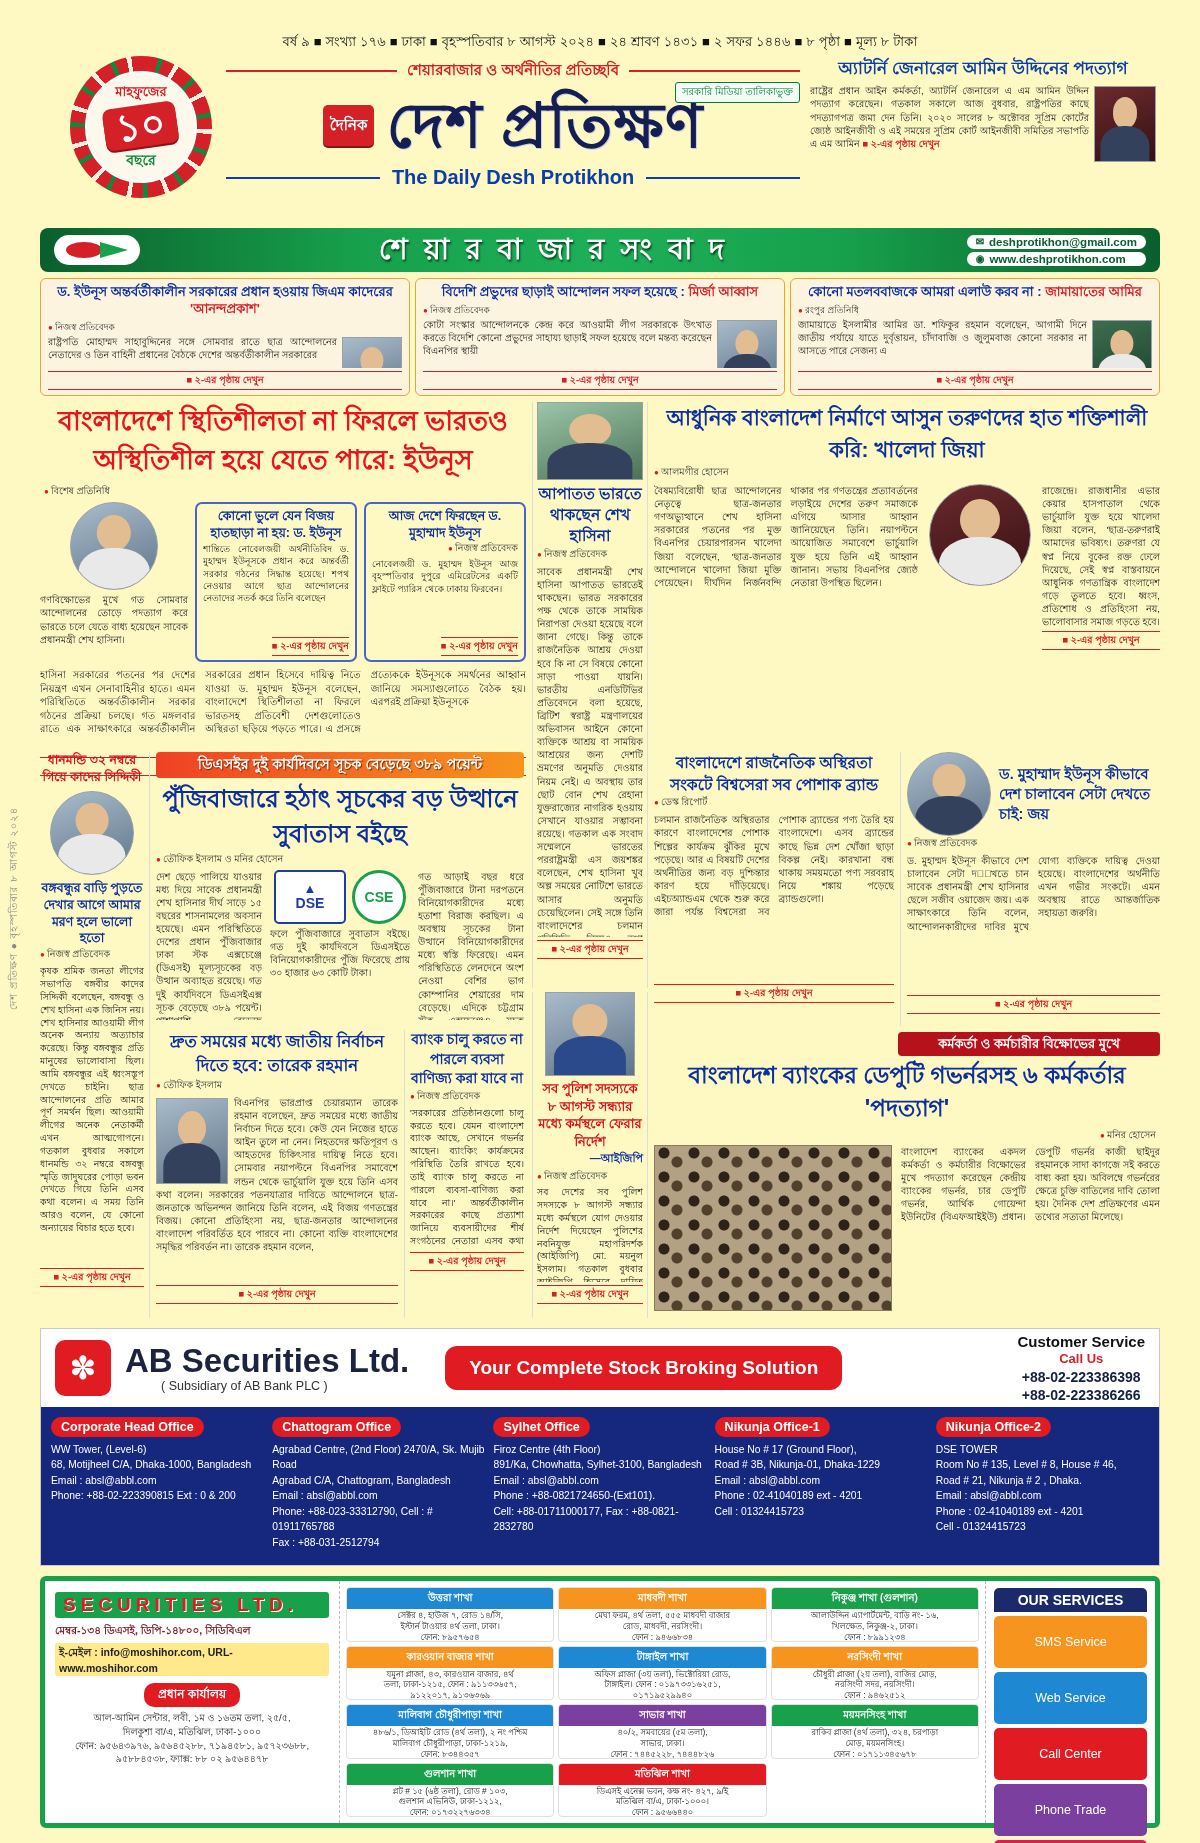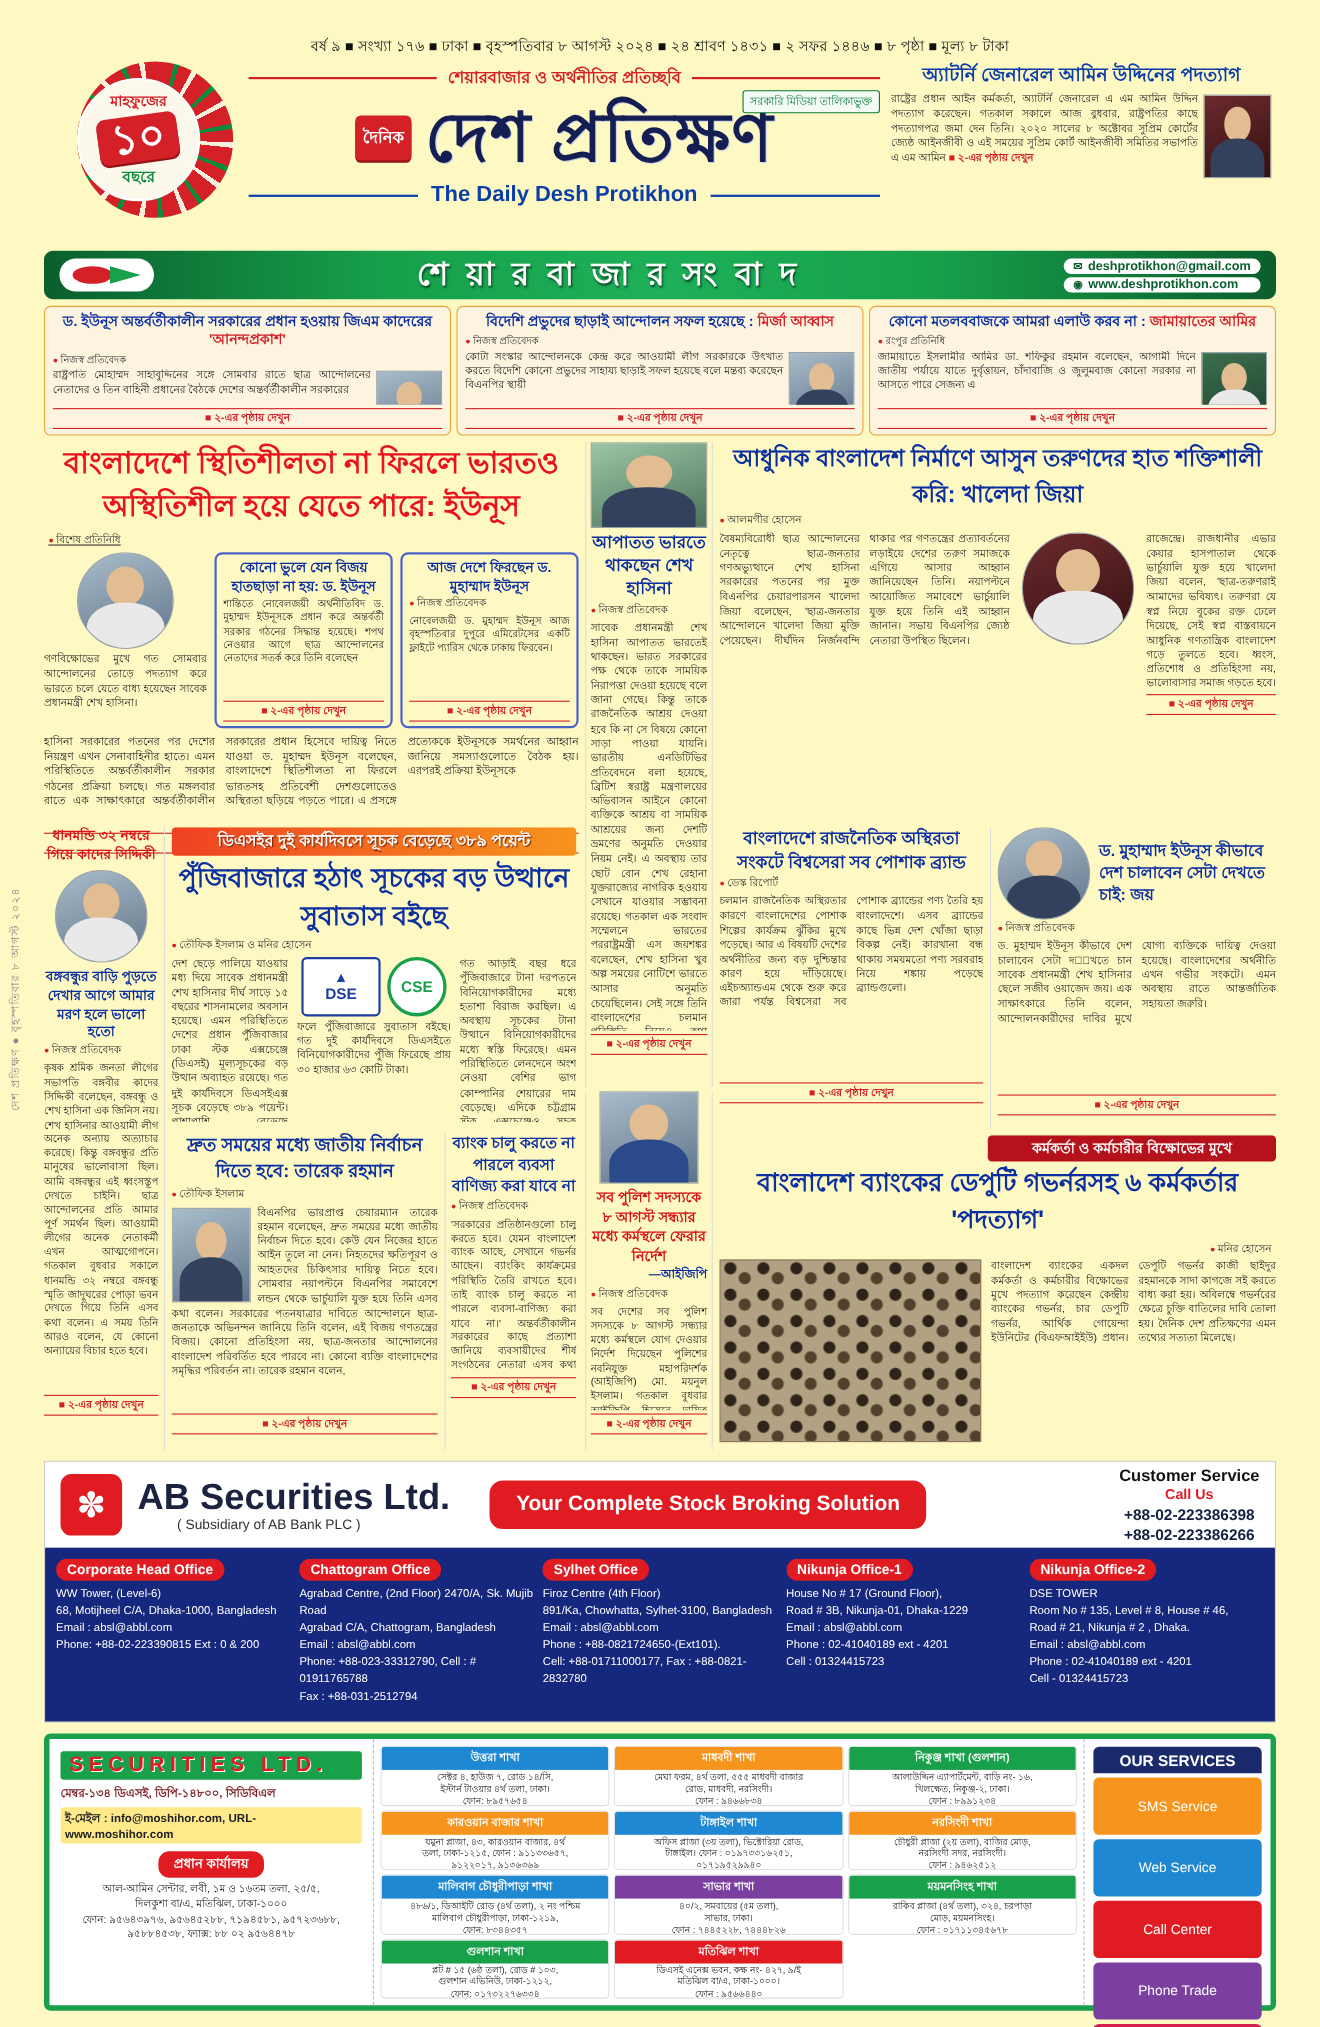--- a/index.html
+++ b/index.html
@@ -7,21 +7,21 @@
   body { font-family:"Liberation Sans", sans-serif; color:#1b1b1b; }
   .page { position:relative; width:1200px; height:1843px; margin:0 auto; background:#fef9c3; overflow:hidden; }
   .abs { position:absolute; }
 
   
   .topbar { top:32px; left:0; right:0; text-align:center; font-size:13px; color:#111; letter-spacing:.2px; }
 
   
   .badge { left:70px; top:56px; width:142px; height:142px; border-radius:50%;
     background:repeating-conic-gradient(#d42027 0 14deg, #0f8a3c 14deg 18deg, #d42027 18deg 28deg, #f7efe0 28deg 32deg);
-    display:flex; align-items:center; }
+    display:flex; align-items:center; justify-content:center; }
   .badge-inner { width:112px; height:112px; border-radius:50%; background:#fdf8ec; border:2px solid #fff;
     display:flex; flex-direction:column; align-items:center; justify-content:center; gap:2px; }
   .badge-top { color:#d42027; font-size:13px; font-weight:bold; }
   .badge-num { background:#d42027; color:#fff; font-size:38px; font-weight:bold; line-height:1; padding:2px 12px; border-radius:8px; transform:rotate(-8deg); box-shadow:0 2px 0 #8f1217; }
   .badge-bottom { color:#0f8a3c; font-size:14px; font-weight:bold; }
 
   .mast-center { left:226px; top:58px; width:574px; height:166px; }
   .tagline-row { display:flex; align-items:center; gap:10px; }
   .tagline-row .rule { flex:1; height:2px; background:#d42027; }
   .tagline { color:#d42027; font-size:15px; font-weight:bold; white-space:nowrap; }
@@ -76,26 +76,26 @@
   .ph-crowd::before,.ph-crowd::after { display:none; }
 
   
   .byline { font-size:9.5px; color:#333; }
   .byline::before { content:"● "; color:#d42027; font-size:8px; }
   .jus { text-align:justify; line-height:1.38; color:#1d1d1d; }
 
   
   .lead { left:40px; top:402px; width:486px; height:348px; }
   .lead-h { color:#e8131d; font-size:27px; font-weight:bold; text-align:center; line-height:1.45; }
-  .lead-by { margin:4px 0 2px 4px;text-decoration:underline; }
+  .lead-by { margin:4px 0 2px 4px; }
   .lead-row { display:flex; gap:7px; margin-top:3px; height:160px; }
   .lead-col1 { width:148px; display:flex; flex-direction:column; align-items:center; overflow:hidden; }
   .lead-col1 .ph { width:88px; height:88px; }
   .lead-col1 .jus { font-size:9.5px; margin-top:3px; }
-  .lead-box { flex:1; border:2px solid #4a63c8; border-radius:7px; padding:4px 6px; overflow:hidden; display:flex; flex-direction:column; }
+  .lead-box { flex:1; border:2px solid #4a63c8; border-radius:7px; padding:4px 6px; overflow:hidden; display:flex; flex-direction:column;align-items:flex-end; }
   .lead-box-h { color:#0b2fa0; font-size:12.5px; font-weight:bold; text-align:center; line-height:1.3; }
   .lead-box .jus { font-size:9px; flex:1; overflow:hidden; margin-top:2px; }
   .lead-body { margin-top:6px; column-count:3; column-gap:10px; font-size:9.8px; height:86px; overflow:hidden; }
 
   
   .hasina { left:532px; top:402px; width:116px; height:586px; border-left:1px solid #ddd; border-right:1px solid #ddd; padding:0 4px; overflow:hidden; }
   .hasina .ph { width:106px; height:78px; }
   .mid-h { color:#0b2fa0; font-size:15.5px; font-weight:bold; text-align:center; line-height:1.35; margin-top:4px; }
   .hasina .jus { font-size:9.5px; margin-top:3px; height:372px; overflow:hidden; }
 

